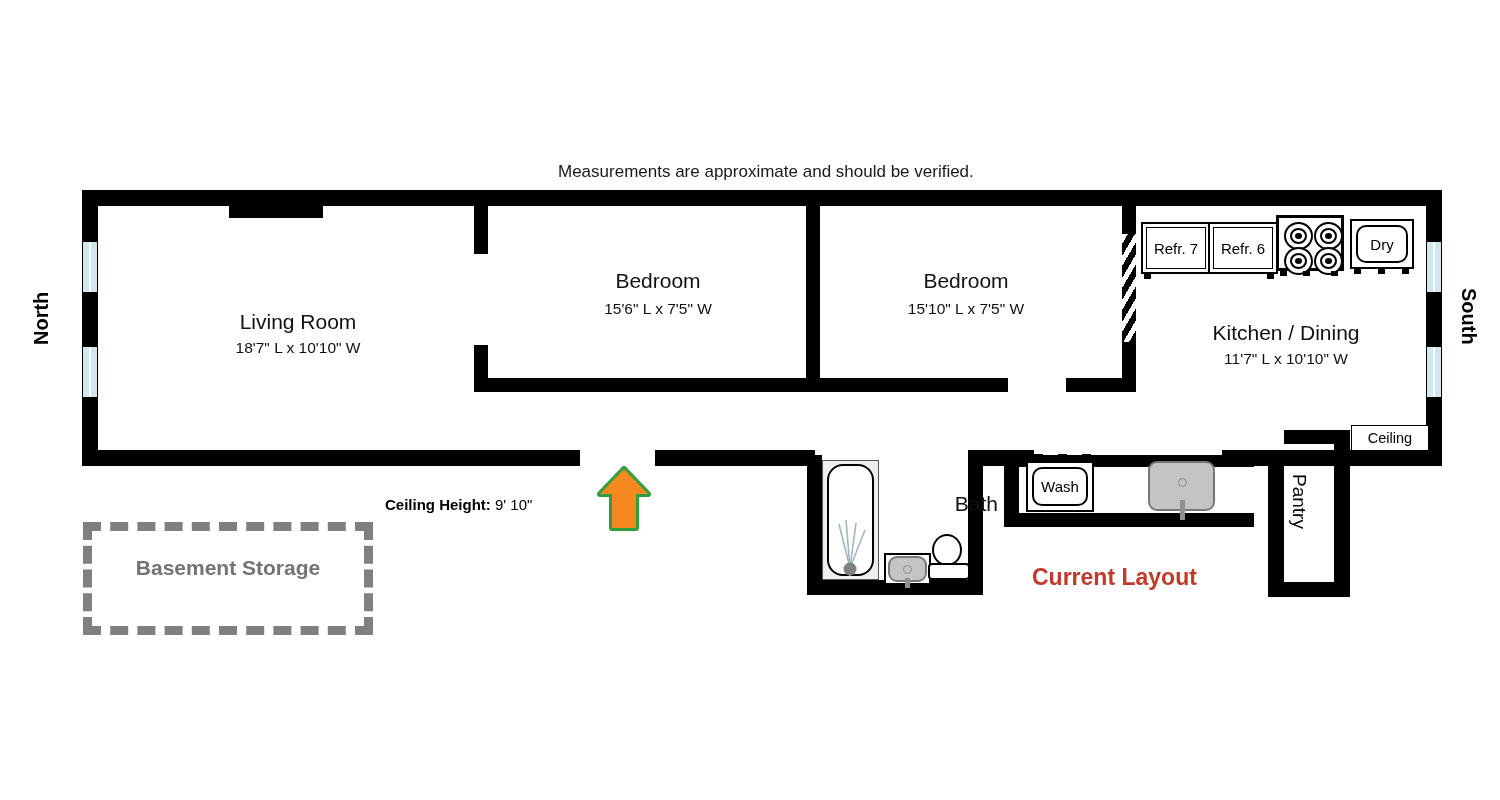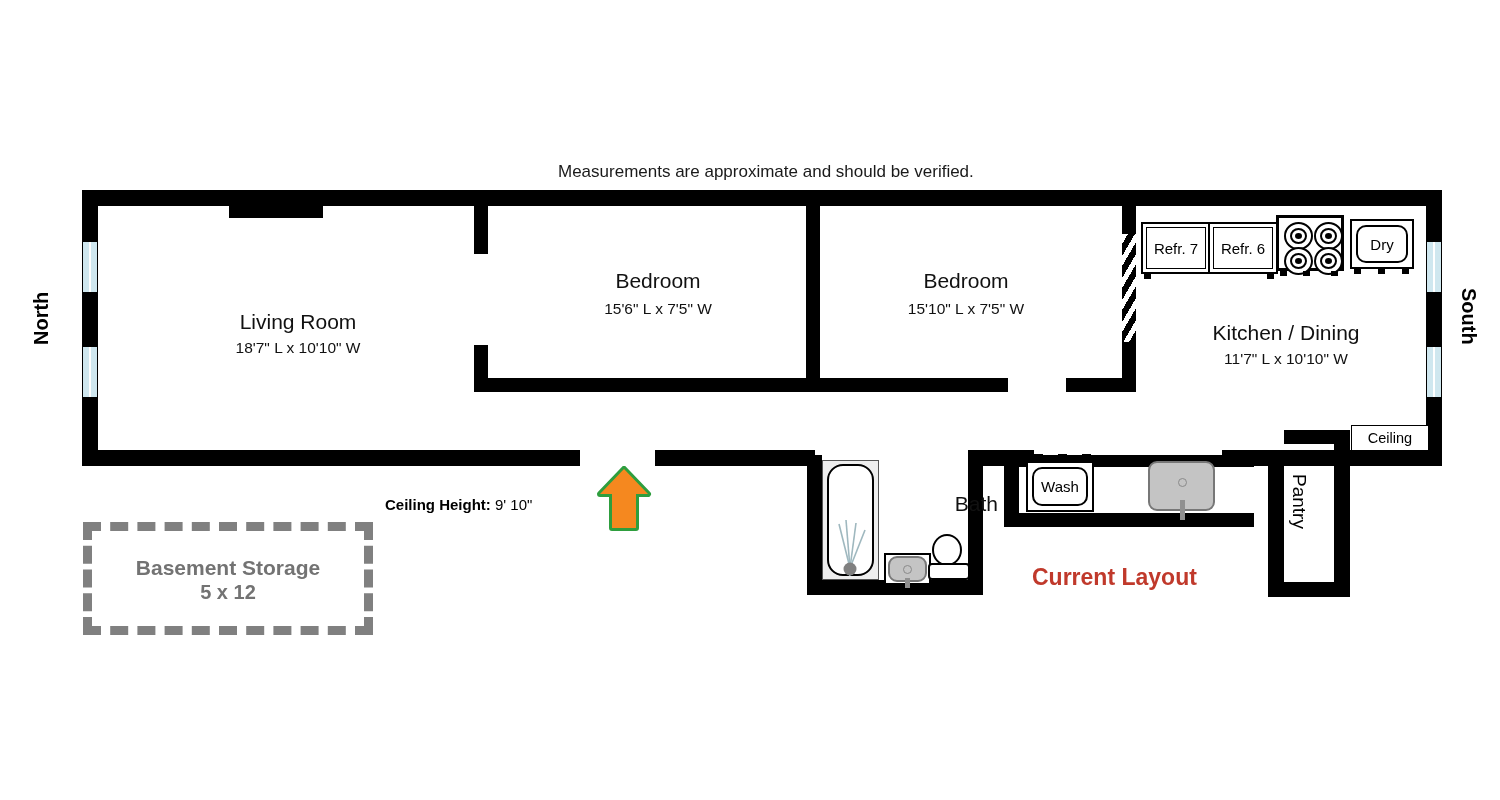--- a/index.html
+++ b/index.html
@@ -416,15 +416,14 @@
     <svg width="56" height="65" viewBox="0 0 56 65">
       <polygon points="28,3 52,28 40,28 40,62 16,62 16,28 4,28" fill="#f5881f" stroke="#2e9e3e" stroke-width="6" stroke-linejoin="round"></polygon>
       <polygon points="28,3 52,28 40,28 40,62 16,62 16,28 4,28" fill="#f5881f" stroke="none"></polygon>
     </svg>
   </div>
 
   <div class="current-layout" style="left:1032px; top:548px;">Current Layout</div>
 
   <div class="basement" style="left:83px; top:522px; width:290px; height:113px;"></div>
   <div class="basement-text basement-title" style="left:83px; top:556px; width:290px;">Basement Storage</div>
-  <div class="basement-text basement-size" style="left:83px; top:581px; width:290px;">5 x 12</div>
 
 </div>
 
 </body></html>

